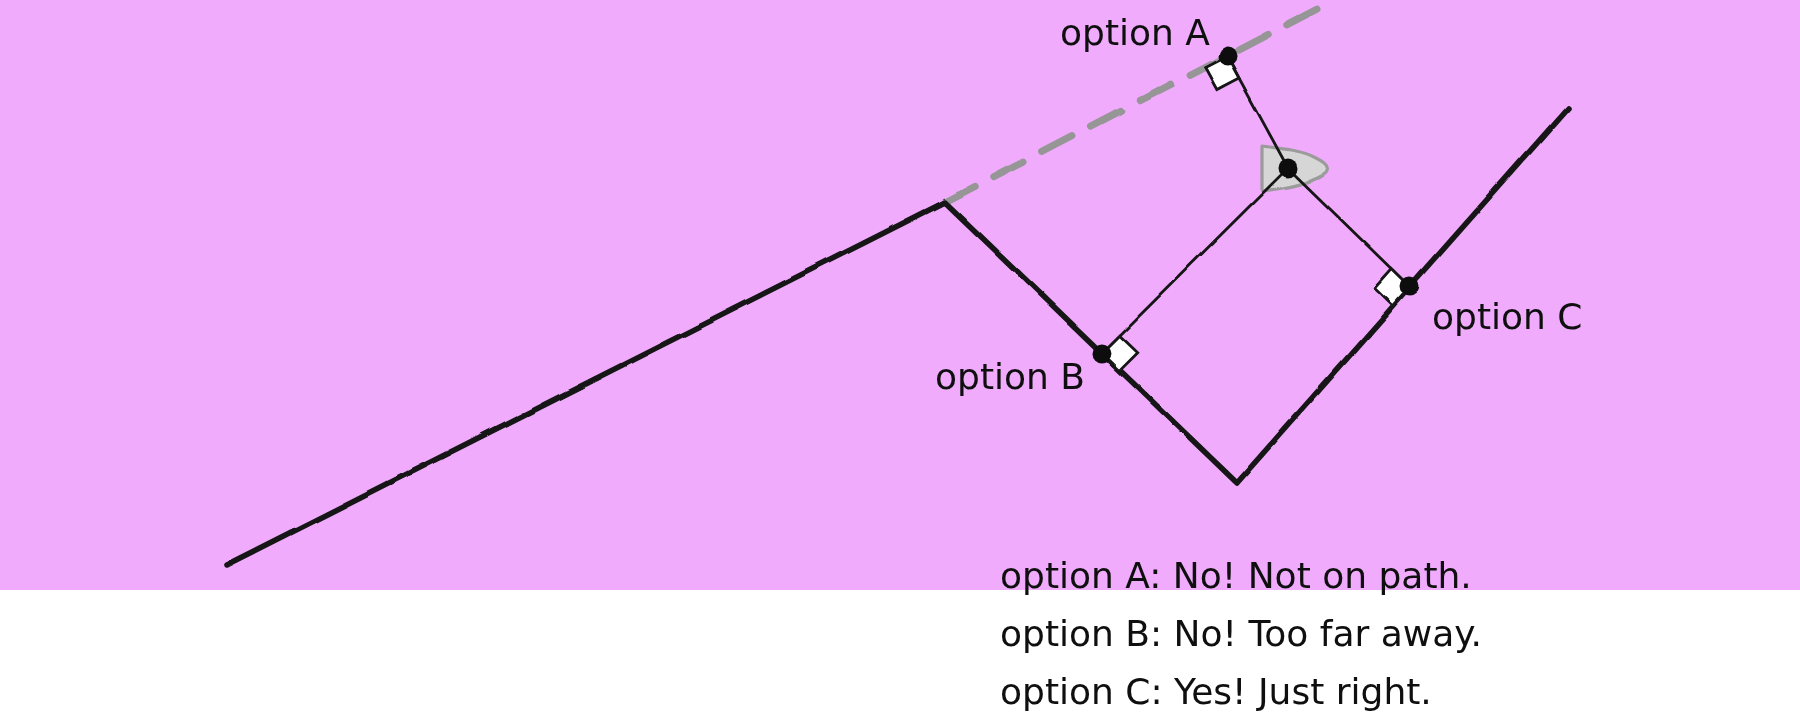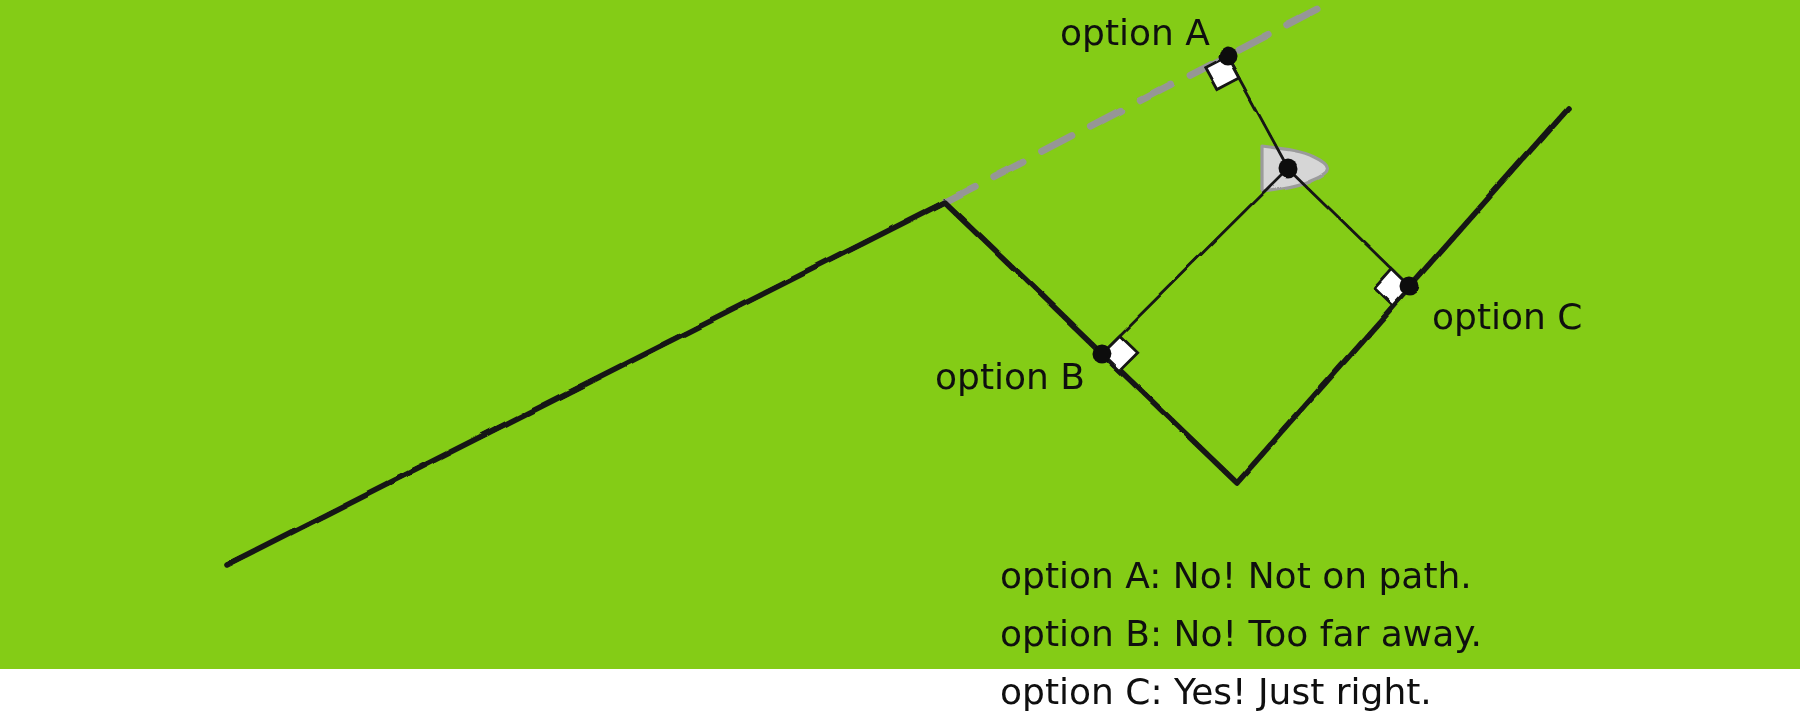--- a/index.html
+++ b/index.html
@@ -7,22 +7,22 @@
     padding: 0;
     background: #ffffff;
     width: 1800px;
     height: 722px;
     overflow: hidden;
     font-family: "DejaVu Sans", "Liberation Sans", sans-serif;
   }
   .figure-wrap {
     position: relative;
     width: 1800px;
-    height: 669px;
-    background: #84cc16;
+    height: 590px;
+    background: #f0abfc;
   }
   svg { display: block; }
 
   .path-line {
     fill: none;
     stroke: #141414;
     stroke-width: 5.5;
     stroke-linecap: round;
     stroke-linejoin: round;
   }

